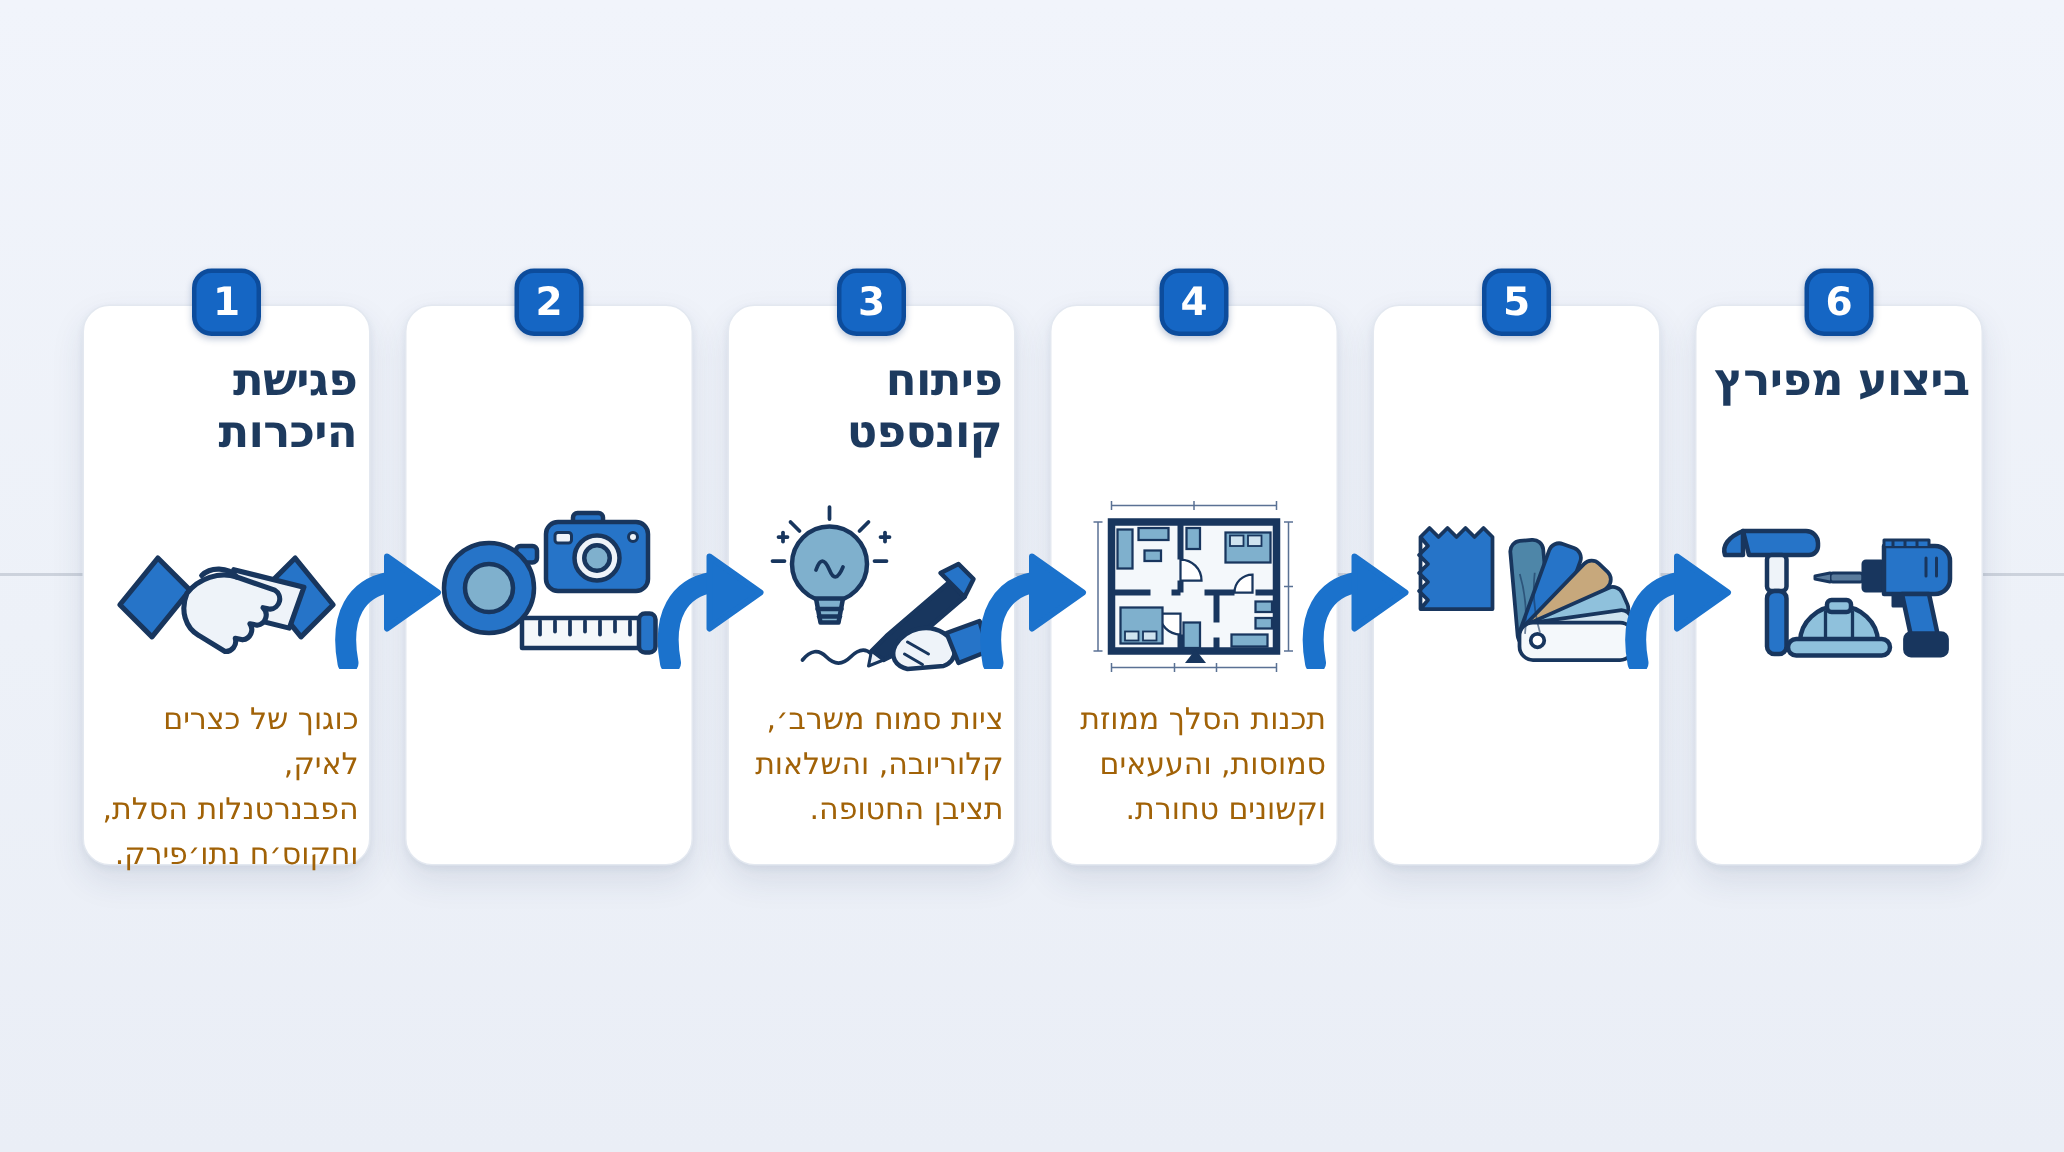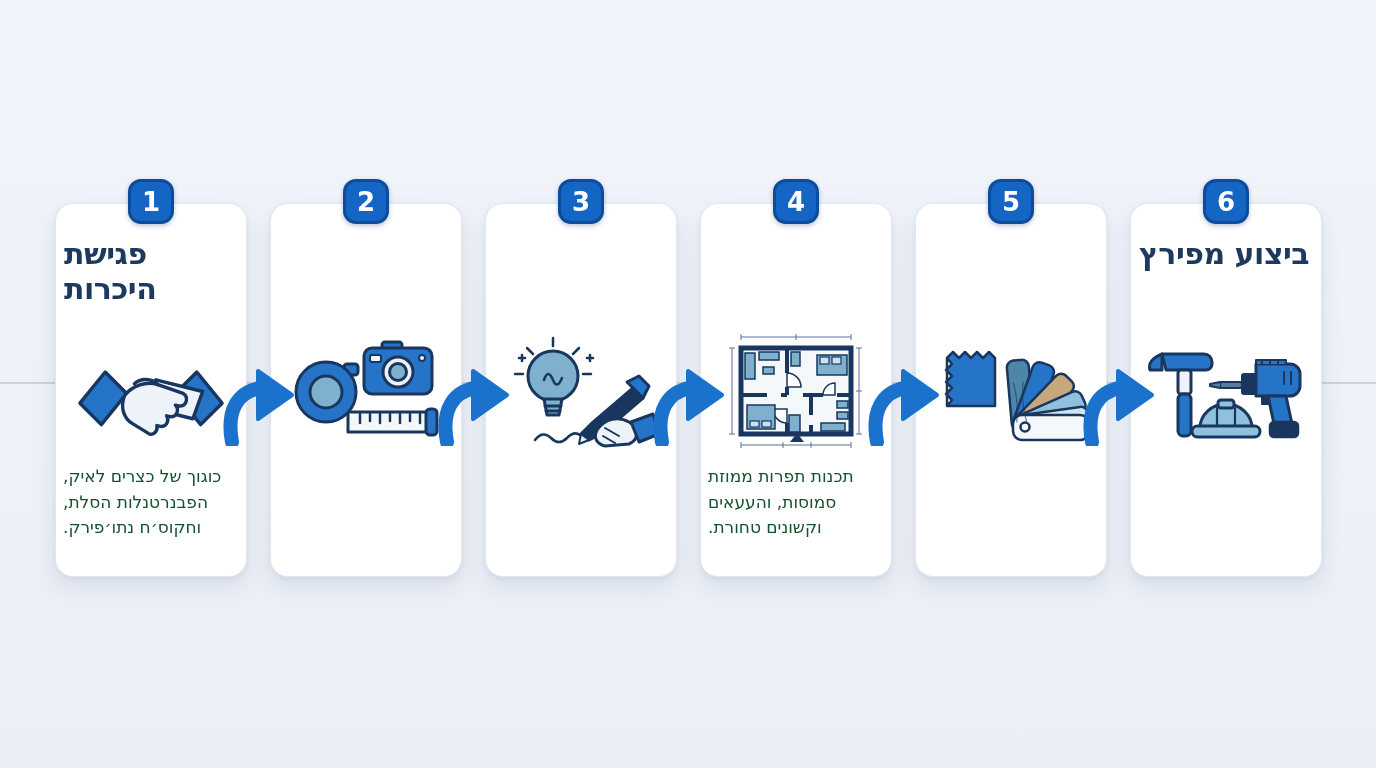--- a/index.html
+++ b/index.html
@@ -20,30 +20,30 @@
   .badge{
     position:absolute;top:-25px;left:50%;transform:translateX(-50%);
     width:46px;height:45px;border-radius:13px;
     background:#1566c4;border:3px solid #0c4c9c;box-sizing:border-box;
     color:#ffffff;font-size:26px;font-weight:bold;
     display:flex;align-items:center;justify-content:center;
     box-shadow:0 2px 5px rgba(15,50,110,.28);z-index:3;
   }
   .card-title{
     position:absolute;top:33px;left:8px;right:8px;
-    text-align:left;color:#1d3a5e;font-weight:bold;
+    text-align:right;color:#1d3a5e;font-weight:bold;
     font-size:30px;line-height:1.16;letter-spacing:-.5px;
   }
   .card-icon{
     position:absolute;top:116px;left:0;right:0;height:142px;
     display:flex;align-items:center;justify-content:center;
   }
   .card-desc{
     position:absolute;top:260px;left:7px;right:7px;
-    text-align:left;color:#14532d;font-size:17px;line-height:1.5;
+    text-align:right;color:#a16207;font-size:20px;line-height:1.5;
     white-space:pre-line;
   }
   .arrow{position:absolute;top:350px;width:78px;height:96px;z-index:2;}
   svg{display:block;}
 </style>
 </head>
 <body>
 
 <div class="stage">
 
@@ -93,20 +93,21 @@
           <line x1="114" y1="84" x2="114" y2="93"></line>
             <line x1="124" y1="84" x2="124" y2="91"></line>
           <line x1="134" y1="84" x2="134" y2="93"></line>
         </g>
       </svg>
     </div>
   </div>
 
   <div class="card" style="left:485px;">
     <div class="badge">3</div>
+    <div class="card-title" dir="rtl">פיתוח קונספט</div>
     <div class="card-icon">
       <svg width="160" height="122" viewBox="0 0 160 122">
         <g stroke="#18365e" stroke-width="3" stroke-linejoin="round" stroke-linecap="round">
           <circle cx="52" cy="46" r="25" fill="#7fb0cd"></circle>
           <path d="M43,69 h18 l-3,16 h-12 Z" fill="#7fb0cd"></path>
           <line x1="44" y1="76" x2="60" y2="76"></line>
           <line x1="45" y1="81" x2="59" y2="81"></line>
           <path d="M43,50 q4,-12 9,0 q4,10 9,-2" fill="none" stroke-width="2.5"></path>
         </g>
         <g stroke="#18365e" stroke-width="2.5" stroke-linecap="round">
@@ -124,20 +125,23 @@
           <path d="M34,110 q8,-10 16,-2 t16,0 t14,-2" fill="none" stroke-width="2.5"></path>
           <polygon points="80,104 90,94 132,58 142,68 100,104 88,110" fill="#18365e"></polygon>
           <polygon points="126,52 138,46 148,56 142,68 132,58" fill="#2674c8"></polygon>
           <polygon points="80,104 88,110 78,114" fill="#eef3f9" stroke-width="2"></polygon>
           <path d="M96,100 C104,88 118,86 128,92 C138,98 138,110 128,114 L104,116 C96,114 92,108 96,100 Z" fill="#eef3f9"></path>
           <path d="M104,98 l14,8 M102,106 l12,7" stroke-width="2" fill="none"></path>
           <polygon points="130,92 152,84 158,104 138,112" fill="#2674c8"></polygon>
         </g>
       </svg>
     </div>
+    <div class="card-desc" dir="rtl">ציות סמוח משרב׳,
+קלוריובה, והשלאות
+תציבן החטופה.</div>
   </div>
 
   <div class="card" style="left:700px;">
     <div class="badge">4</div>
     <div class="card-icon">
       <svg width="142" height="120" viewBox="0 0 142 120">
         <g stroke="#5a7194" stroke-width="1">
           <line x1="16" y1="6" x2="126" y2="6"></line>
             <line x1="16" y1="3" x2="16" y2="9"></line>
             <line x1="126" y1="3" x2="126" y2="9"></line>
@@ -186,21 +190,21 @@
         </g>
         <g fill="#cfe3ef" stroke="#18365e" stroke-width="1.2">
           <rect x="95" y="26" width="9" height="7"></rect>
             <rect x="107" y="26" width="9" height="7"></rect>
           <rect x="25" y="90" width="9" height="6"></rect>
             <rect x="37" y="90" width="9" height="6"></rect>
         </g>
         <polygon points="65,111 79,111 72,102" fill="#18365e"></polygon>
       </svg>
     </div>
-    <div class="card-desc" dir="rtl">תכנות תפרות ממוזת
+    <div class="card-desc" dir="rtl">תכנות הסלך ממוזת
 סמוסות, והעעאים
 וקשונים טחורת.</div>
   </div>
 
   <div class="card" style="left:915px;">
     <div class="badge">5</div>
     <div class="card-icon">
       <svg width="160" height="122" viewBox="0 0 160 122">
         <path d="M16,28 L22,22 28,28 34,22 40,28 46,22 52,28 58,22 64,28 64,76 16,76 Z
                  M16,76 21,70 15,64 21,58 15,52 21,46 15,40 21,34 16,28" fill="#2674c8" stroke="#18365e" stroke-width="2.5" stroke-linejoin="round"></path>

